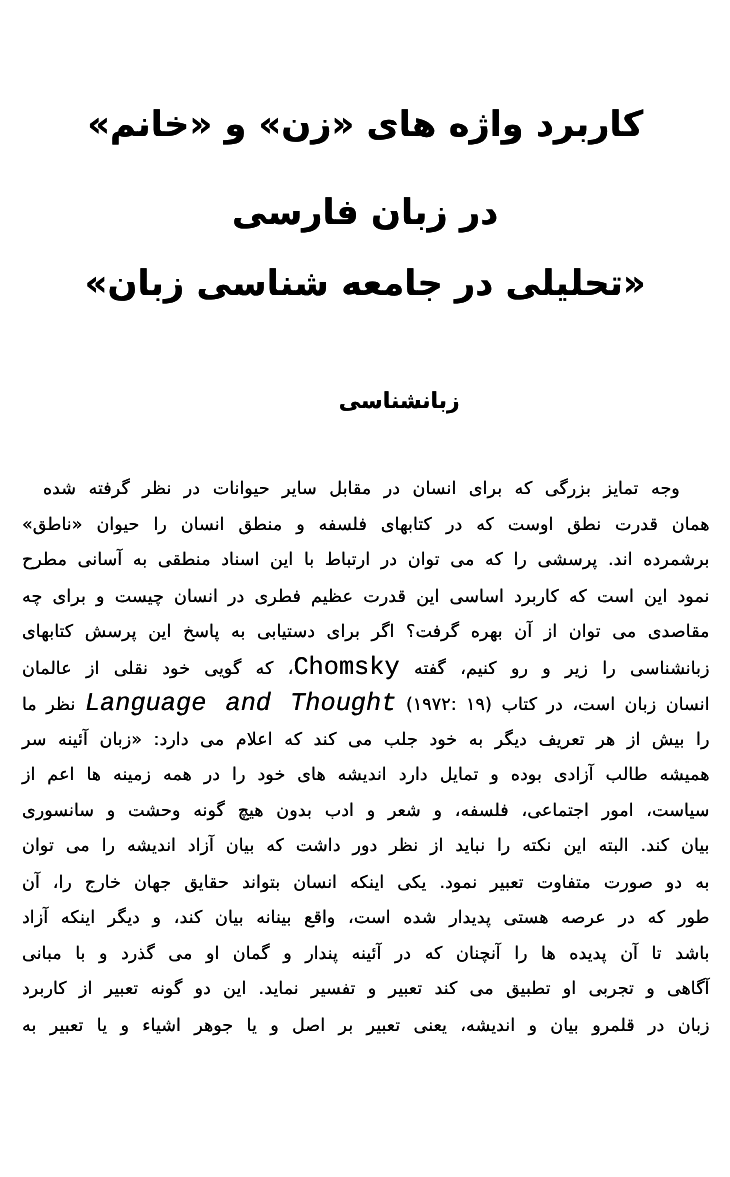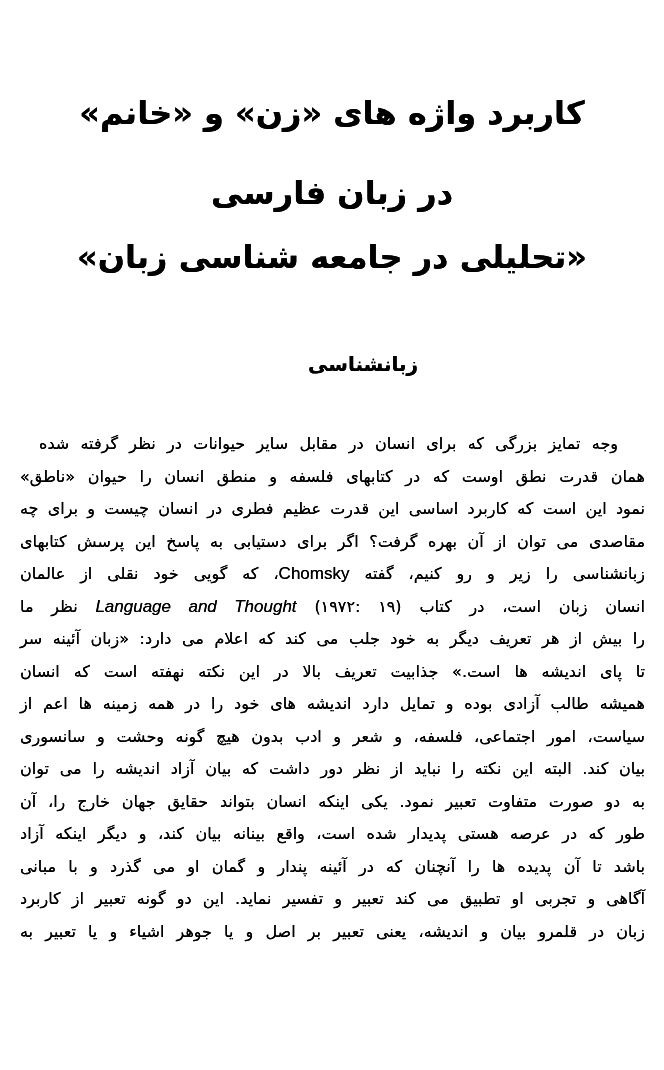--- a/index.html
+++ b/index.html
@@ -64,22 +64,22 @@
   .bline {
     height: 32.5px;
     line-height: 32.5px;
     text-align: justify;
     text-align-last: justify;
     white-space: nowrap;
   }
   .bline.indent { padding-right: 27px; margin-left: 19px; }
 
   .latin {
-    font-family: Liberation Sans, sans-serif;
-    font-size: 17px;
+    font-family: Liberation Mono, monospace;
+    font-size: 23px;
     white-space: nowrap;
   }
   .latin.italic { font-style: italic; }
 
   .footer {
     position: absolute;
     top: 1031px;
     left: 20px;
     right: 0;
     text-align: center;
@@ -98,26 +98,26 @@
 
   <div class="title-line title-1">کاربرد واژه های «زن» و «خانم»</div>
   <div class="title-line title-2">در زبان فارسی</div>
   <div class="title-line title-3">«تحلیلی در جامعه شناسی زبان»</div>
 
   <div class="section-heading">زبانشناسی</div>
 
   <div class="body-paragraph" dir="rtl">
     <div class="bline indent">وجه تمایز بزرگی که برای انسان در مقابل سایر حیوانات در نظر گرفته شده</div>
     <div class="bline">همان قدرت نطق اوست که در کتابهای فلسفه و منطق انسان را حیوان «ناطق»</div>
+    <div class="bline">برشمرده اند. پرسشی را که می توان در ارتباط با این اسناد منطقی به آسانی مطرح</div>
     <div class="bline">نمود این است که کاربرد اساسی این قدرت عظیم فطری در انسان چیست و برای چه</div>
     <div class="bline">مقاصدی می توان از آن بهره گرفت؟ اگر برای دستیابی به پاسخ این پرسش کتابهای</div>
     <div class="bline"><span>زبانشناسی را زیر و رو کنیم، گفته</span> <span class="latin">Chomsky</span><span>، که گویی خود نقلی از عالمان</span></div>
     <div class="bline"><span>انسان زبان است، در کتاب</span> <span class="latin italic">Language and Thought</span> <span>(۱۹۷۲: ۱۹) نظر ما</span></div>
     <div class="bline">را بیش از هر تعریف دیگر به خود جلب می کند که اعلام می دارد: «زبان آئینه سر</div>
-    <div class="bline">تا پای اندیشه ها است.» جذابیت تعریف بالا در این نکته نهفته است که انسان</div>
     <div class="bline">همیشه طالب آزادی بوده و تمایل دارد اندیشه های خود را در همه زمینه ها اعم از</div>
     <div class="bline">سیاست، امور اجتماعی، فلسفه، و شعر و ادب بدون هیچ گونه وحشت و سانسوری</div>
     <div class="bline">بیان کند. البته این نکته را نباید از نظر دور داشت که بیان آزاد اندیشه را می توان</div>
     <div class="bline">به دو صورت متفاوت تعبیر نمود. یکی اینکه انسان بتواند حقایق جهان خارج را، آن</div>
     <div class="bline">طور که در عرصه هستی پدیدار شده است، واقع بینانه بیان کند، و دیگر اینکه آزاد</div>
     <div class="bline">باشد تا آن پدیده ها را آنچنان که در آئینه پندار و گمان او می گذرد و با مبانی</div>
     <div class="bline">آگاهی و تجربی او تطبیق می کند تعبیر و تفسیر نماید. این دو گونه تعبیر از کاربرد</div>
     <div class="bline">زبان در قلمرو بیان و اندیشه، یعنی تعبیر بر اصل و یا جوهر اشیاء و یا تعبیر به</div>
   </div>
 

